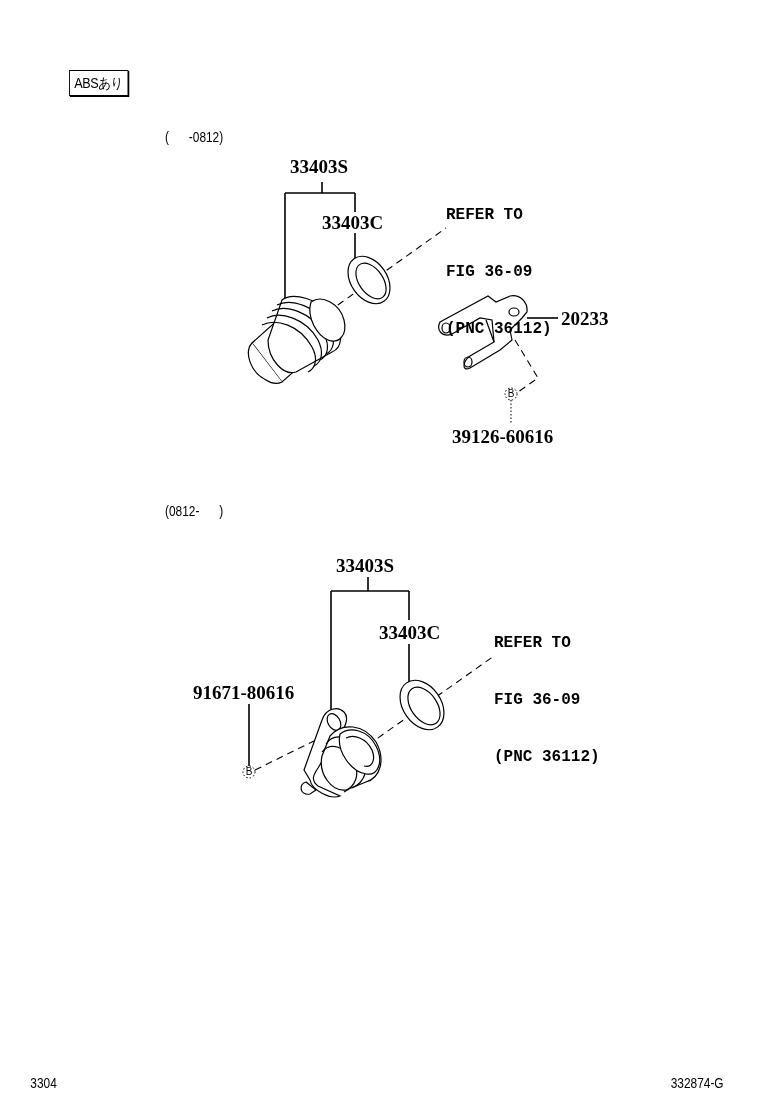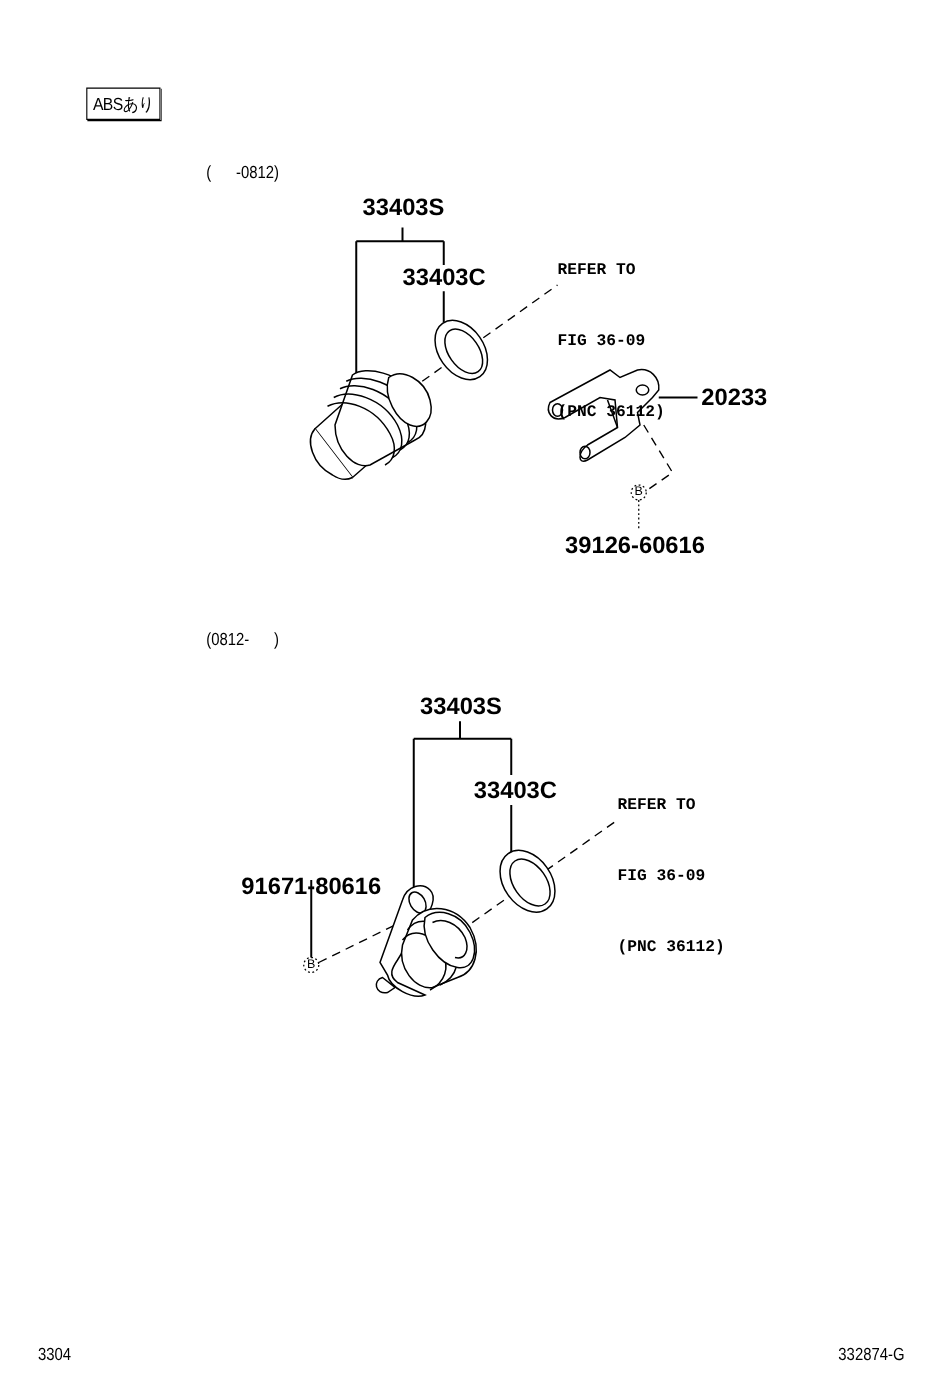--- a/index.html
+++ b/index.html
@@ -1,20 +1,20 @@
 <!DOCTYPE html>
 <html><head>
   <meta charset="utf-8">
   <style>
     html, body { margin: 0; padding: 0; background: #ffffff; }
     body { width: 760px; height: 1112px; position: relative; overflow: hidden; font-family: "Liberation Sans", sans-serif; color: #000; }
     .abs-box { position: absolute; left: 69px; top: 70px; width: 64px; height: 24px; border: 1px solid #000; box-shadow: 1px 1px 0 #000; font-family: "Liberation Sans", sans-serif; font-size: 14px; line-height: 24px; text-align: center; letter-spacing: -0.5px; transform: scaleX(0.9); transform-origin: left center; }
     .range { position: absolute; font-family: "Liberation Sans", sans-serif; font-size: 14px; transform: scaleX(0.85); transform-origin: left center; white-space: pre; }
-    .pnc { position: absolute; font-family: Liberation Sans, sans-serif; font-weight: bold; font-size: 19px; letter-spacing: 0px; white-space: pre; }
-    .refer { position: absolute; font-family: "Liberation Mono", monospace; font-weight: bold; font-size: 13px; line-height: 19px; white-space: pre; }
+    .pnc { position: absolute; font-family: Liberation Serif, serif; font-weight: bold; font-size: 19px; letter-spacing: 0px; white-space: pre; }
+    .refer { position: absolute; font-family: "Liberation Mono", monospace; font-weight: bold; font-size: 16px; line-height: 19px; white-space: pre; }
     .footer { position: absolute; top: 1075px; font-family: "Liberation Sans", sans-serif; font-size: 14px; transform: scaleX(0.85); }
     svg.drawing { position: absolute; left: 0; top: 0; }
     svg .ln { stroke: #000; stroke-width: 1.2; fill: none; }
     svg .lnw { stroke: #000; stroke-width: 1.2; fill: #fff; }
     svg .lead { stroke: #000; stroke-width: 1.6; fill: none; }
     svg .dash { stroke: #000; stroke-width: 1.1; fill: none; stroke-dasharray: 7 5; }
     svg .dot { stroke: #000; stroke-width: 1; fill: none; stroke-dasharray: 1.5 2; }
     .btag { position: absolute; font-family: "Liberation Sans", sans-serif; font-size: 10px; width: 12px; height: 12px; line-height: 12px; text-align: center; }
   </style>
 </head>
@@ -102,21 +102,21 @@
 <div class="btag" style="left:505px; top:388px;">B</div>
 <div class="refer" style="left:446px; top:168px;">
   <div>REFER TO</div>
   <div>FIG 36-09</div>
   <div>(PNC 36112)</div>
 </div>
 
 <div class="range" style="left:165px; top:503px;">(0812-      )</div>
 <div class="pnc" style="left:336px; top:555px;">33403S</div>
 <div class="pnc" style="left:379px; top:622px;">33403C</div>
-<div class="pnc" style="left:193px; top:682px;margin-top:17px;">91671-80616</div>
+<div class="pnc" style="left:193px; top:682px;">91671-80616</div>
 <div class="btag" style="left:243px; top:766px;">B</div>
 <div class="refer" style="left:494px; top:596px;">
   <div>REFER TO</div>
   <div>FIG 36-09</div>
   <div>(PNC 36112)</div>
 </div>
 
 <div class="footer" style="left:28px;">3304</div>
 <div class="footer" style="left:666px;">332874-G</div>
 

